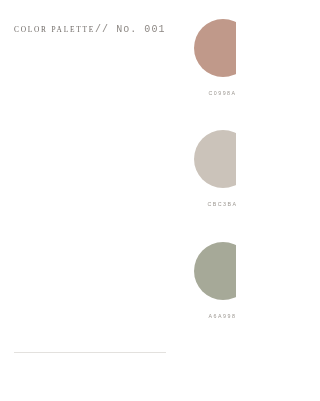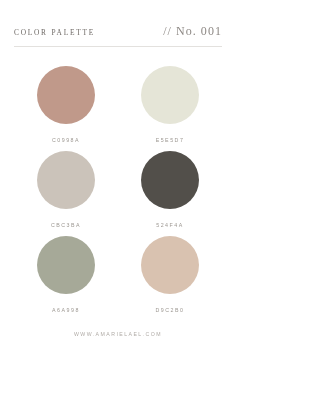--- a/index.html
+++ b/index.html
@@ -15,21 +15,21 @@
     overflow: hidden;
   }
 
   .card {
     position: relative;
     width: 236px;
     height: 353px;
     background: #ffffff;
     box-sizing: border-box;
     display: flex;
-    flex-direction: column;
+    flex-direction: row;
   }
 
   
   .header {
     margin: 24px 14px 0 14px;
     padding-bottom: 7px;
     border-bottom: 1px solid #e3e1de;
     display: flex;
     align-items: baseline;
     justify-content: space-between;
@@ -38,22 +38,22 @@
   .header-title {
     font-family: "Liberation Serif", serif;
     font-size: 7.4px;
     letter-spacing: 1.75px;
     color: #6f6a66;
     text-transform: uppercase;
     white-space: nowrap;
   }
 
   .header-meta {
-    font-family: Liberation Serif, serif;
-    font-size: 12px;
+    font-family: Liberation Mono, monospace;
+    font-size: 10px;
     letter-spacing: 1.05px;
     color: #8d8884;
     white-space: nowrap;
   }
 
   
   .grid {
     flex: 1 1 auto;
     margin: 0 14px;
     padding-top: 19px;

